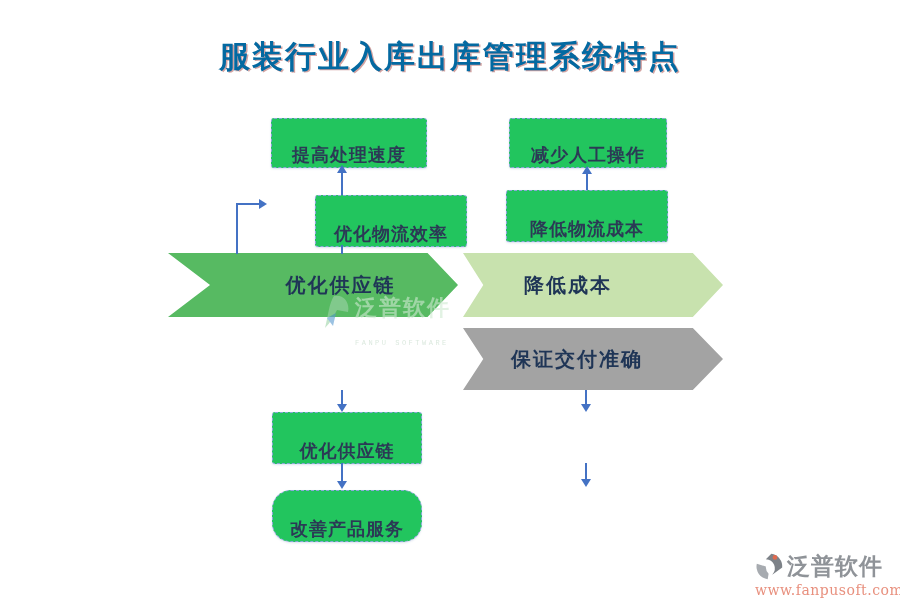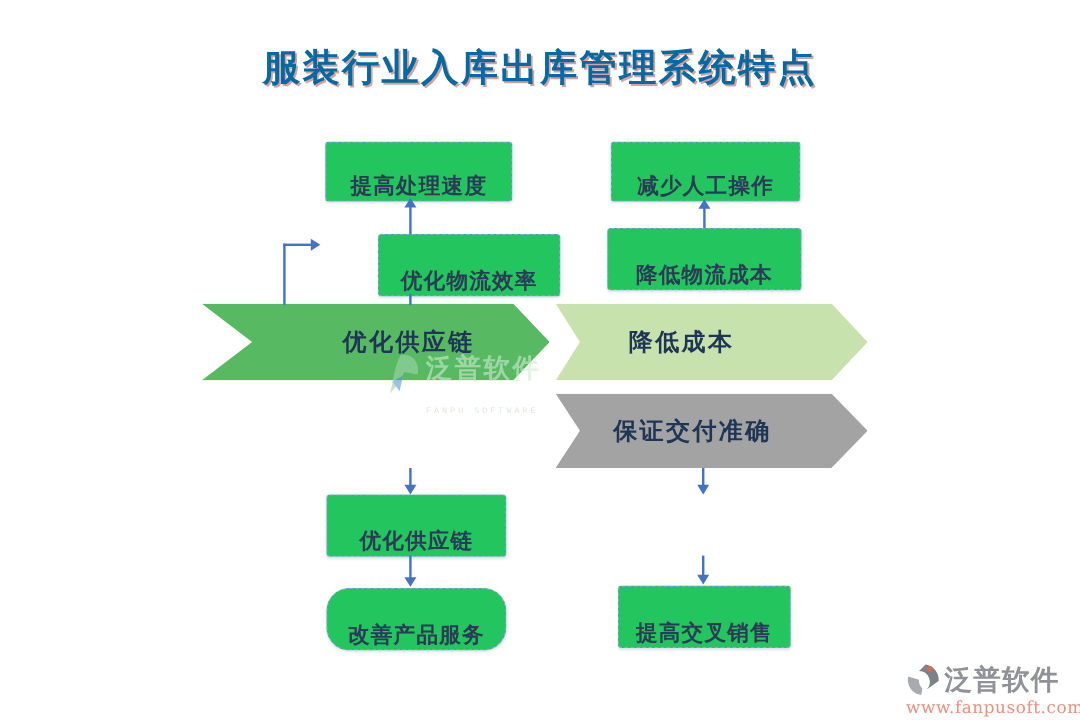--- a/index.html
+++ b/index.html
@@ -88,23 +88,20 @@
   <div class="banner chevR b4" style="background: #a3a3a3;">
       <span>保证交付准确</span>
     </div>
 
   <div class="fbox bl1">
       <span>优化供应链</span>
     </div>
   <div class="fbox bl2">
       <span>改善产品服务</span>
     </div>
-  <div class="fbox br2">
-      <span>提高交叉销售</span>
-    </div>
 
   <div class="cline v" style="left:341px;top:172px;height:23px;"></div>
   <div class="ah up" style="left:337px;top:165px;"></div>
   <div class="cline v" style="left:341px;top:245px;height:9px;"></div>
 
   <div class="cline v" style="left:236px;top:203px;height:51px;"></div>
   <div class="cline h" style="left:236px;top:203px;width:24px;"></div>
   <div class="ah right" style="left:259px;top:199px;"></div>
 
   <div class="cline v" style="left:586px;top:173px;height:17px;"></div>

